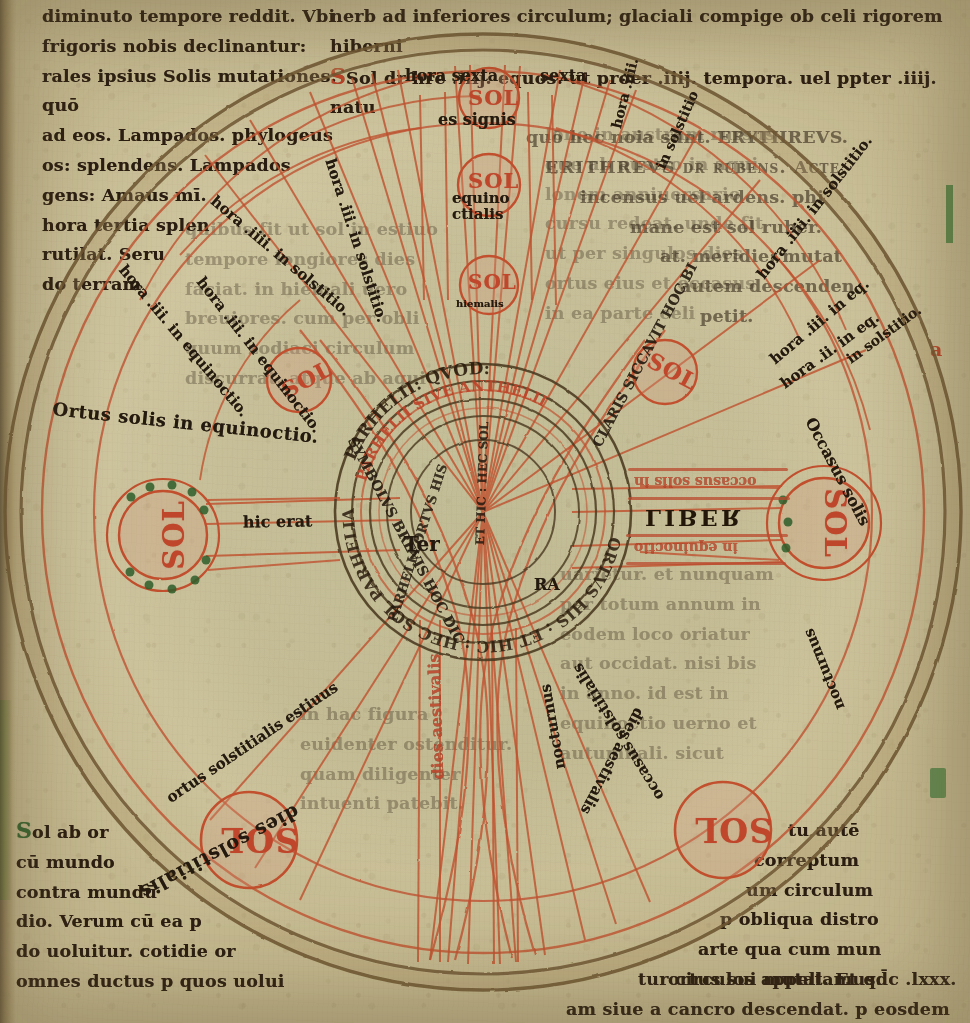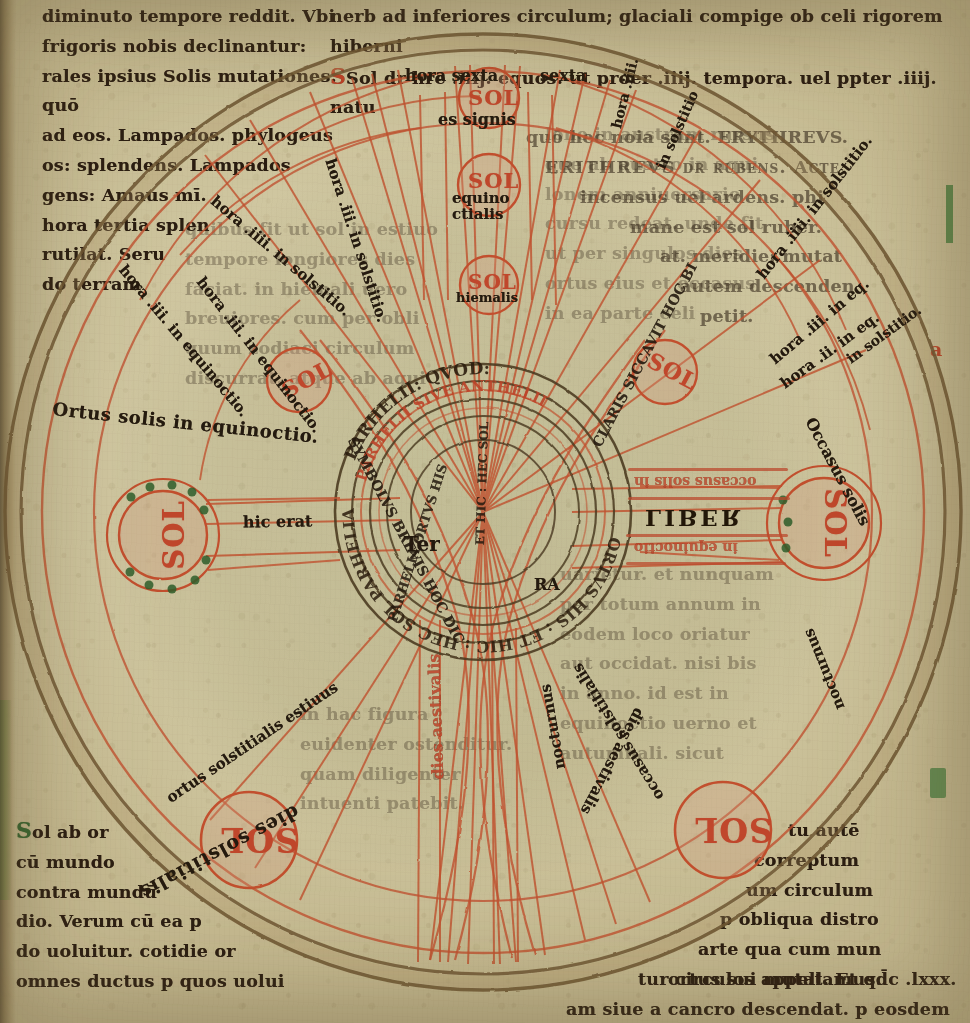--- a/index.html
+++ b/index.html
@@ -379,21 +379,21 @@
 
   <div>
 
     <div class="sol-word" style="left:468px;top:85px;font-size:21px;">SOL</div>
     <div class="dlabel" style="left:438px;top:110px;font-size:16px;">es signis</div>
 
     <div class="sol-word" style="left:468px;top:168px;font-size:21px;">SOL</div>
     <div class="dlabel" style="left:452px;top:190px;font-size:15px;width:80px;white-space:normal;line-height:16px;">equino ctialis</div>
 
     <div class="sol-word" style="left:468px;top:270px;font-size:20px;">SOL</div>
-    <div class="dlabel" style="left:456px;top:290px;font-size:13px;">hiemalis</div>
+    <div class="dlabel" style="left:456px;top:298px;font-size:10px;">hiemalis</div>
 
     <div class="sol-word" style="left:280px;top:366px;font-size:22px;transform:rotate(-28deg);">SOL</div>
     <div class="sol-word" style="left:646px;top:358px;font-size:22px;transform:rotate(28deg);">SOL</div>
 
     <div class="sol-word" style="left:139px;top:518px;font-size:29px;transform:rotate(-90deg);">SOL</div>
     <div class="sol-word" style="left:800px;top:506px;font-size:29px;transform:rotate(90deg);">SOL</div>
 
     <div class="sol-word" style="left:220px;top:820px;font-size:33px;transform:rotate(180deg);">SOL</div>
     <div class="sol-word" style="left:694px;top:810px;font-size:33px;transform:rotate(180deg);">SOL</div>
 

